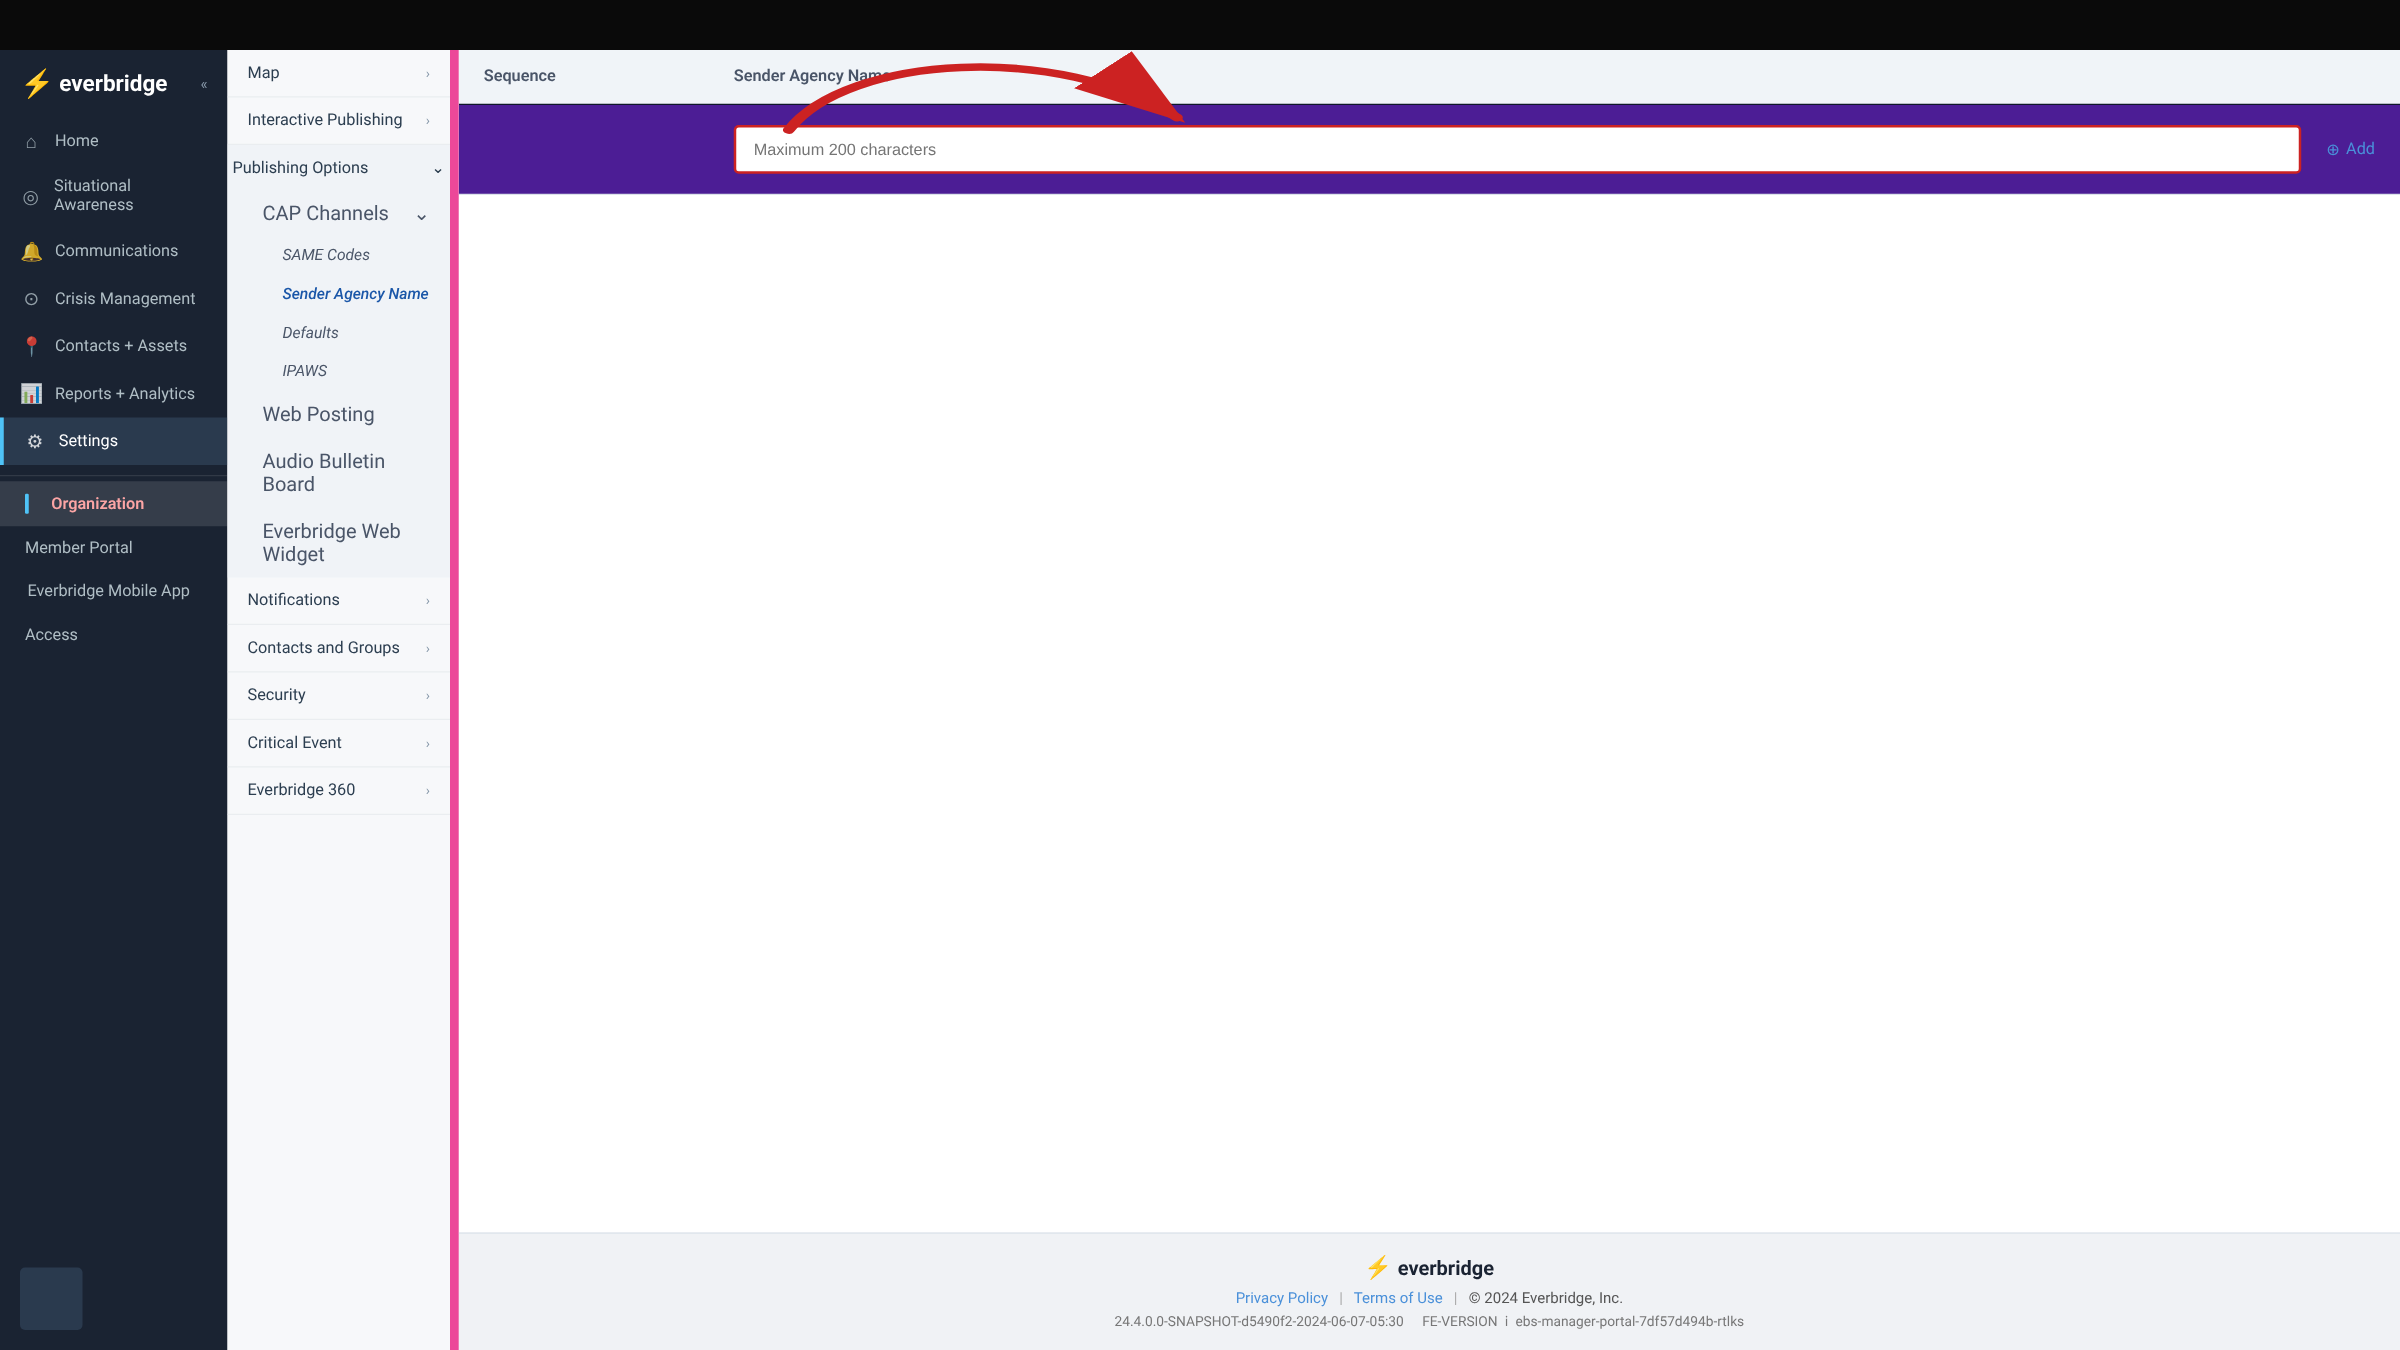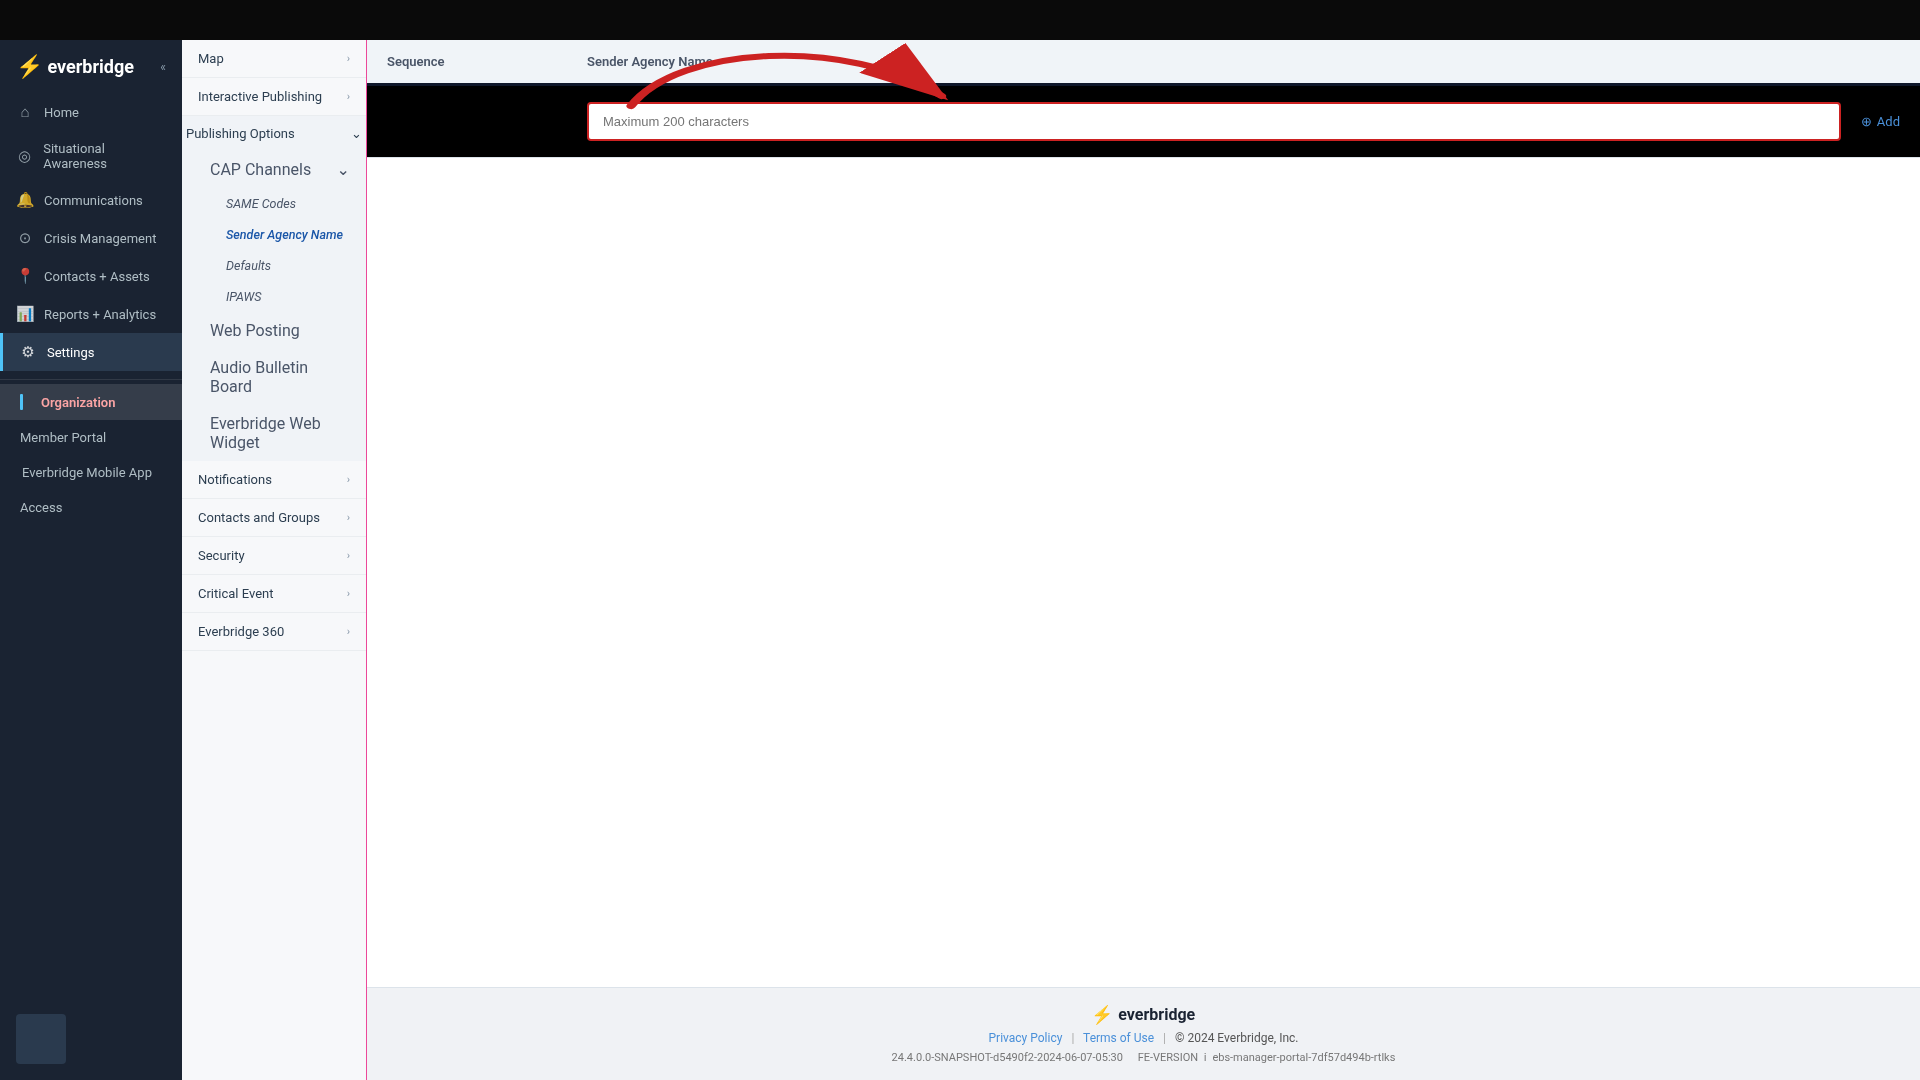--- a/index.html
+++ b/index.html
@@ -18,41 +18,41 @@
     .collapse-btn { color: #8899aa; font-size: 12px; cursor: pointer; }
 
     .nav-item { display: flex; align-items: center; gap: 10px; padding: 10px 16px; color: #b0bec5; font-size: 13px; cursor: pointer; transition: background 0.15s; }
     .nav-item.active { background: rgba(255,255,255,0.12); color: white; }
     .nav-item.active-section { background: #2a3a4e; color: white; border-left: 3px solid #4fc3f7; }
     .nav-icon { font-size: 15px; opacity: 0.8; width: 18px; text-align: center; }
 
     .bottom-avatar { width: 50px; height: 50px; background: #2a3a4e; margin: auto 16px 16px; border-radius: 4px; }
 
     
-    .secondary-sidebar { width: 185px; background: #f7f8fa; border-right: 1px solid #ec4899; display: flex; flex-direction: column; overflow-y: auto; flex-shrink: 0; }
+    .secondary-sidebar { width: 185px; background: #f7f8fa; border-right: 7px solid #ec4899; display: flex; flex-direction: column; overflow-y: auto; flex-shrink: 0; }
 
     .sec-item { display: flex; align-items: center; justify-content: space-between; padding: 11px 16px; font-size: 13px; color: #2c3e50; cursor: pointer; border-bottom: 1px solid #eaedf0; }
     .sec-item .chevron { color: #8899aa; font-size: 11px; }
 
     .sec-sub-group { background: #f0f3f7; }
     .sec-group-header { display: flex; align-items: center; justify-content: space-between; padding: 10px 4px; font-size: 13px; color: #2c3e50; cursor: pointer; }
     .sec-sub-item { padding: 9px 16px 9px 28px; font-size: 16px; color: #4a5568; cursor: pointer; display: flex; align-items: center; justify-content: space-between; }
     .sec-subsub-item { padding: 8px 16px 8px 44px; font-size: 12.5px; color: #4a5568; cursor: pointer; display: block; font-style: italic; }
     .sec-subsub-item.active { color: #1a56a8; font-weight: 500; }
 
     
     .main-content { flex: 1; display: flex; flex-direction: column; overflow: hidden; }
 
     .content-area { flex: 1; background: white; overflow-y: auto; padding: 0; }
 
-    .table-header { display: flex; align-items: center; padding: 14px 20px; background: #f0f4f8; border-bottom: 3px solid #0f172a; gap: 0; }
+    .table-header { display: flex; align-items: center; padding: 14px 20px; background: #f0f4f8; border-bottom: 1px solid #0f172a; gap: 0; }
     .th-sequence { font-size: 13px; color: #4a5568; font-weight: 600; width: 200px; }
     .th-sender { font-size: 13px; color: #4a5568; font-weight: 600; flex: 1; }
 
-    .table-row { display: flex; align-items: center; padding: 16px 20px; background: #000000; gap: 0; border-bottom: 1px solid #dce3ea; }
+    .table-row { display: flex; align-items: center; padding: 16px 20px; background: #4c1d95; gap: 0; border-bottom: 1px solid #dce3ea; }
     .td-sequence { width: 200px; }
     .td-input { flex: 1; }
     .td-action { margin-left: 20px; }
 
     .sender-input { width: 100%; padding: 10px 14px; border: 2px solid #cc2222; border-radius: 4px; font-size: 13px; color: #888; outline: none; background: white; }
 
     .add-btn { display: flex; align-items: center; gap: 5px; color: #4a90d9; font-size: 13px; cursor: pointer; white-space: nowrap; }
 
     
     .footer { background: #f0f2f5; border-top: 1px solid #dce3ea; padding: 16px; text-align: center; flex-shrink: 0; }

